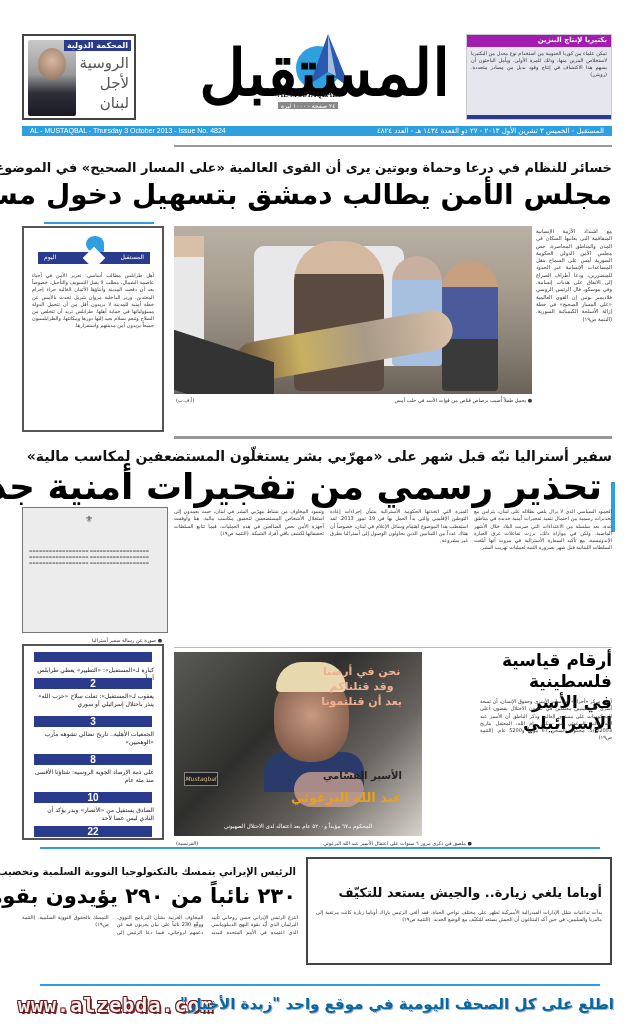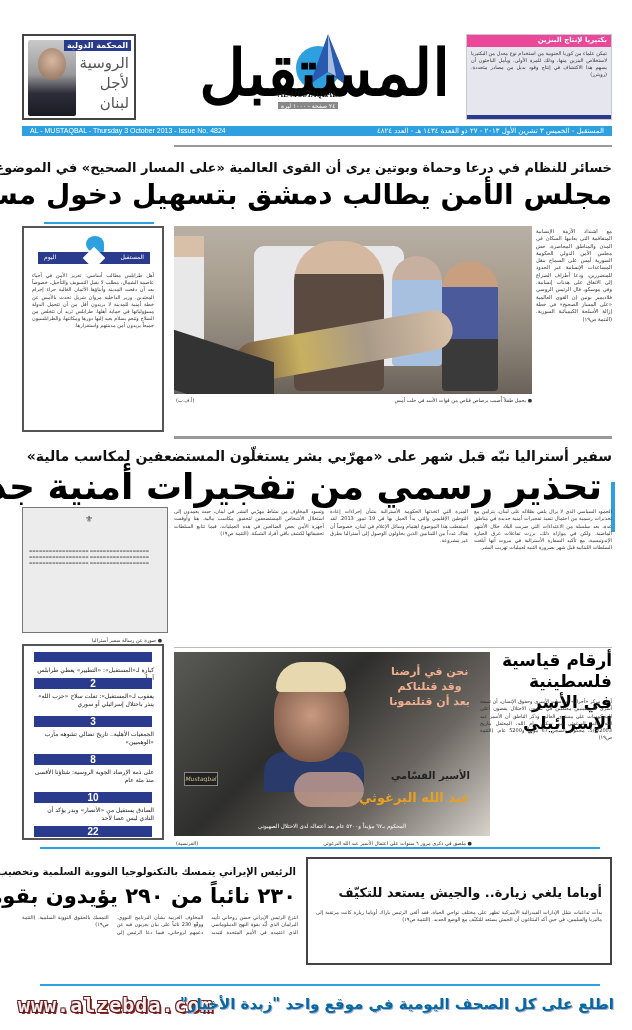--- a/index.html
+++ b/index.html
@@ -13,21 +13,21 @@
   .pol-face { position: absolute; left: 10px; top: 8px; width: 28px; height: 32px; border-radius: 50%; background: radial-gradient(circle at 50% 40%,#d8b8a0,#8a6c5a); }
   .pol-tag { position: absolute; right: 3px; top: 4px; background: #2a3a8a; color: #fff; font-size: 8px; padding: 1px 3px; font-weight: bold; }
   .pol-line { position: absolute; right: 5px; font-size: 15px; color: #555; font-family: "DejaVu Sans", sans-serif; }
 
   .logo { left: 180px; top: 28px; width: 270px; height: 96px; }
   .logo-ar { position: absolute; right: 0; top: 0; font-size: 64px; font-family: "DejaVu Serif", serif; font-weight: bold; color: #000; line-height: 90px; direction: rtl; }
   .logo-en { position: absolute; left: 98px; top: 62px; font-size: 8px; font-family: "Liberation Serif", serif; font-style: italic; font-weight: bold; letter-spacing: -0.2px; }
   .logo-price { position: absolute; left: 98px; top: 74px; font-size: 6px; background: #888; color: #fff; padding: 0 3px; }
 
   .brief-box { left: 466px; top: 34px; width: 146px; height: 86px; background: #e6e6ee; border: 1px solid #c8c8d4; }
-  .brief-title { position: absolute; left: 0; right: 0; top: 0; height: 12px; background: #ec4899; color: #fff; font-size: 7px; text-align: right; padding: 1px 4px; font-weight: bold; }
+  .brief-title { position: absolute; left: 0; right: 0; top: 0; height: 12px; background: #a21caf; color: #fff; font-size: 7px; text-align: right; padding: 1px 4px; font-weight: bold; }
   .brief-text { position: absolute; left: 4px; right: 4px; top: 15px; font-size: 5px; line-height: 7px; color: #333; text-align: justify; }
   .brief-bottom { position: absolute; left: 0; right: 0; bottom: 0; height: 4px; background: #2c3a8c; }
 
   .dateline { left: 22px; top: 126px; width: 590px; height: 10px; background: #2ea0e0; color: #fff; font-size: 7px; line-height: 10px; }
   .dateline .en { position: absolute; left: 8px; font-family: "Liberation Sans", sans-serif; }
   .dateline .ar { position: absolute; right: 8px; direction: rtl; }
 
   
   .rule { background: #999; height: 3px; }
   .kicker { font-size: 13px; font-weight: bold; direction: rtl; color: #111; white-space: nowrap; }
@@ -59,21 +59,21 @@
   .letter { left: 22px; top: 507px; width: 142px; height: 126px; border: 1px solid #777; background: #ececec; }
   .letter .crest { position: absolute; left: 62px; top: 6px; font-size: 9px; color: #444; }
   .letter .lines { position: absolute; left: 6px; right: 6px; top: 40px; font-size: 3.5px; line-height: 6px; color: #777; }
 
   
   .inside-box { left: 22px; top: 644px; width: 142px; height: 196px; border: 2px solid #555; background: #fff; }
   .inside-head { position: absolute; left: 10px; right: 10px; top: 6px; height: 10px; background: #2a3a8c; }
   .inside-item { position: absolute; left: 8px; right: 8px; font-size: 6px; line-height: 8px; direction: rtl; text-align: right; color: #222; }
   .inside-num { position: absolute; left: 10px; right: 10px; height: 11px; background: #2a3a8c; color: #fff; font-size: 10px; font-weight: bold; text-align: center; line-height: 11px; font-family: "Liberation Sans", sans-serif; }
 
-  .poster { left: 174px; top: 652px; width: 316px; height: 184px; overflow: hidden; background: linear-gradient(135deg,#5a5a56 0%,#2e2e2c 40%,#6a6560 70%,#d8d4cc 100%); }
+  .poster { left: 174px; top: 652px; width: 248px; height: 184px; overflow: hidden; background: linear-gradient(135deg,#5a5a56 0%,#2e2e2c 40%,#6a6560 70%,#d8d4cc 100%); }
   .poster-face { position: absolute; left: 100px; top: 25px; width: 75px; height: 85px; border-radius: 40% 40% 45% 45%; background: radial-gradient(circle at 50% 45%,#c89a80,#6a4838); }
   .poster-cap { position: absolute; left: 102px; top: 10px; width: 70px; height: 30px; border-radius: 35px 35px 6px 6px; background: #e8d8b0; }
   .poster-shirt { position: absolute; left: 90px; top: 100px; width: 100px; height: 40px; background: #2a3a6a; border-radius: 20px 20px 0 0; }
   .poster-hand { position: absolute; left: 120px; top: 120px; width: 70px; height: 35px; background: #c8a090; border-radius: 20px; opacity: 0.8; }
   .poster-t1 { position: absolute; right: 20px; top: 12px; font-size: 11px; color: #f0b090; font-weight: bold; direction: rtl; text-align: center; line-height: 15px; }
   .poster-t2 { position: absolute; right: 20px; top: 118px; font-size: 10px; color: #222; font-weight: bold; direction: rtl; }
   .poster-t3 { position: absolute; right: 20px; top: 138px; font-size: 13px; color: #e8a020; font-weight: bold; direction: rtl; text-align: center; }
   .poster-foot { position: absolute; left: 10px; right: 10px; bottom: 6px; font-size: 5.5px; color: #fff; direction: rtl; text-align: center; line-height: 8px; }
   .poster-logo { position: absolute; left: 10px; top: 120px; width: 34px; height: 14px; background: #222; border: 1px solid #888; color: #d8c090; font-size: 6px; text-align: center; line-height: 12px; font-style: italic; }
 

